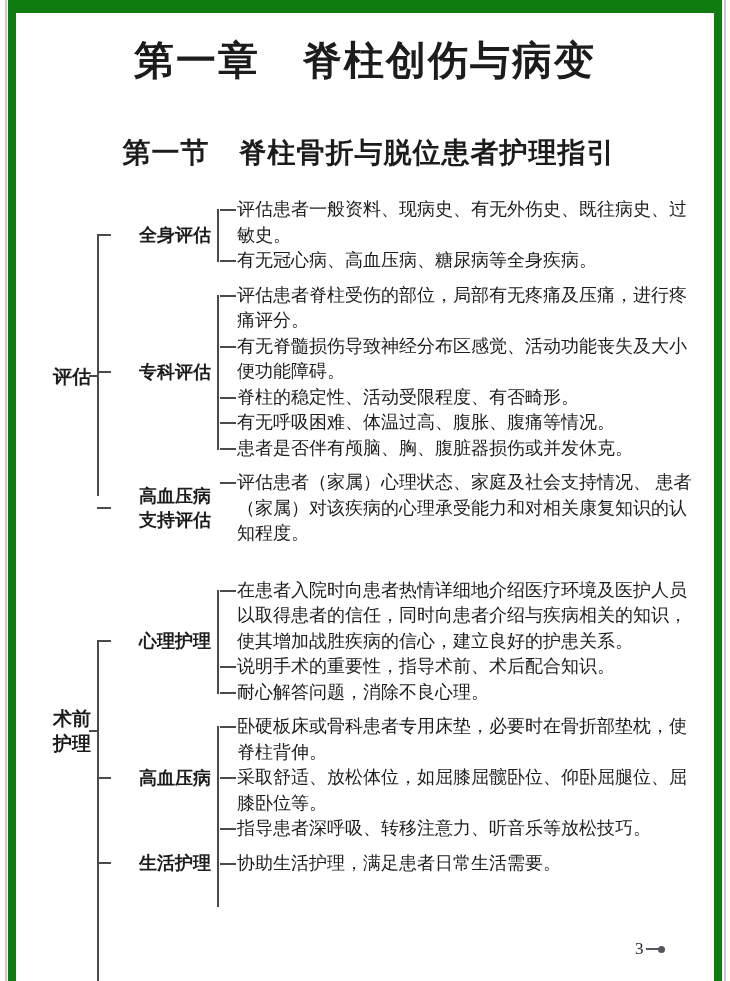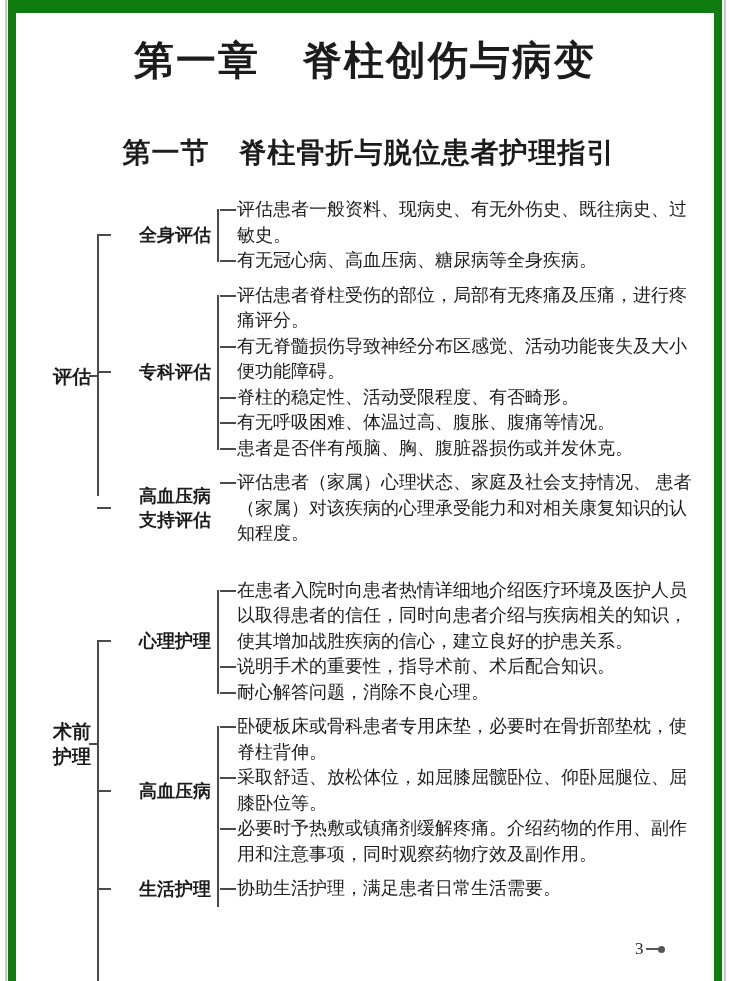--- a/index.html
+++ b/index.html
@@ -182,21 +182,21 @@
               <div class="item">说明手术的重要性，指导术前、术后配合知识。</div>
               <div class="item">耐心解答问题，消除不良心理。</div>
               <div class="vline" style="top: 12px; height: 104px;"></div>
             </div>
           </div>
           <div class="child-row">
             <div class="clabel">高血压病</div>
             <div class="items">
               <div class="item">卧硬板床或骨科患者专用床垫，必要时在骨折部垫枕，使脊柱背伸。</div>
               <div class="item">采取舒适、放松体位，如屈膝屈髋卧位、仰卧屈腿位、屈膝卧位等。</div>
-              <div class="item">必要时予热敷或镇痛剂缓解疼痛。介绍药物的作用、副作用和注意事项，同时观察药物疗效及副作用。</div>
+              <div class="item">指导患者深呼吸、转移注意力、听音乐等放松技巧。</div>
               <div class="vline" style="top: 12px; height: 181px;"></div>
             </div>
           </div>
           <div class="child-row">
             <div class="clabel">生活护理</div>
             <div class="items">
               <div class="item">协助生活护理，满足患者日常生活需要。</div>
             </div>
           </div>
           <div class="cont-box" style="top: 417px;">接下

